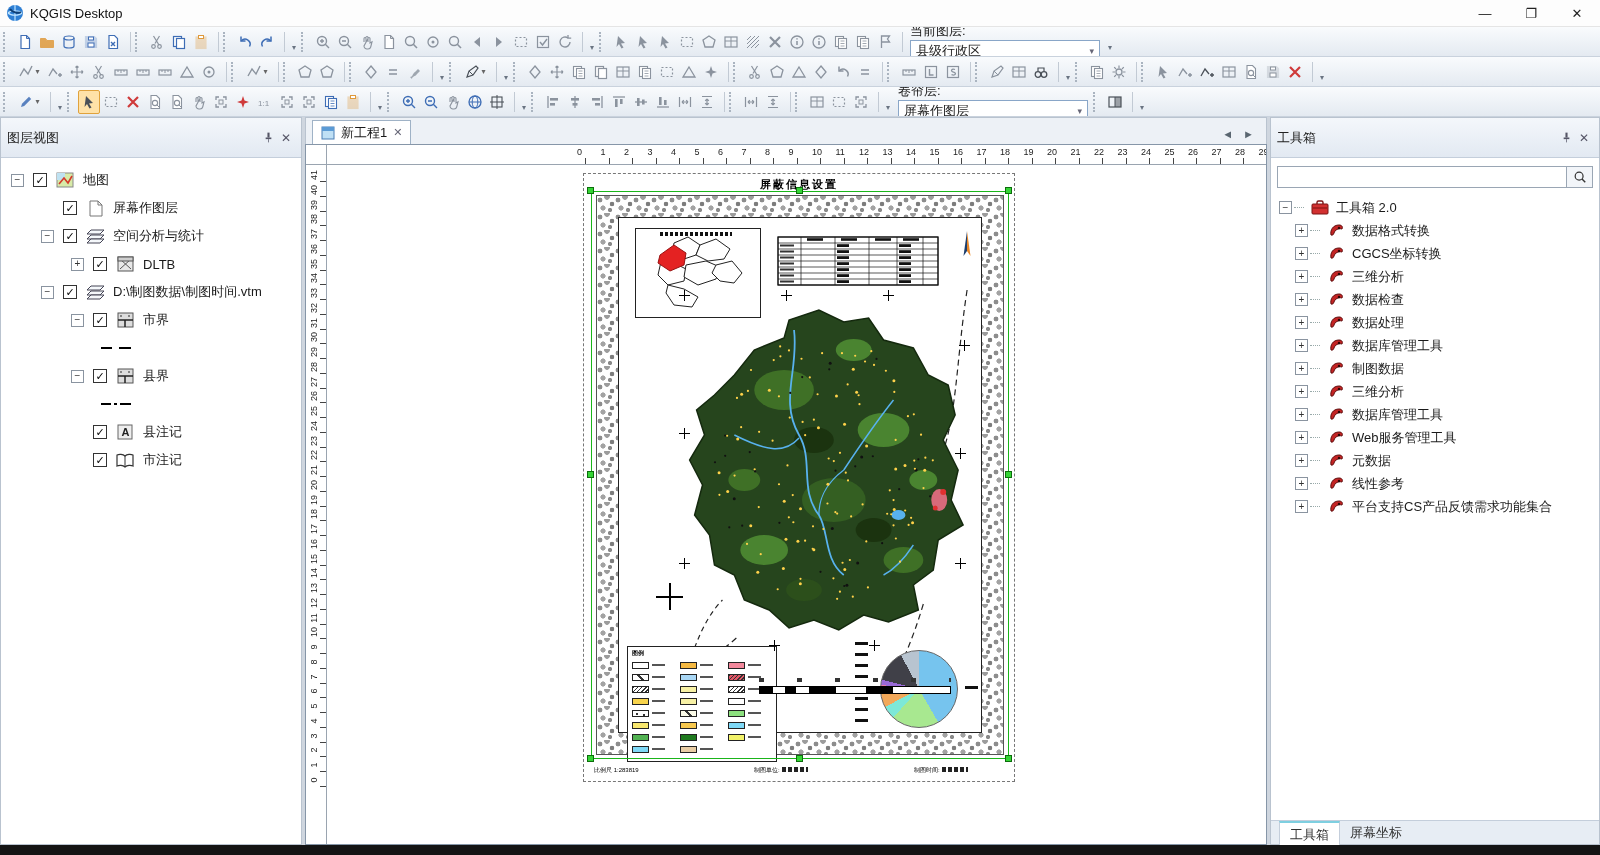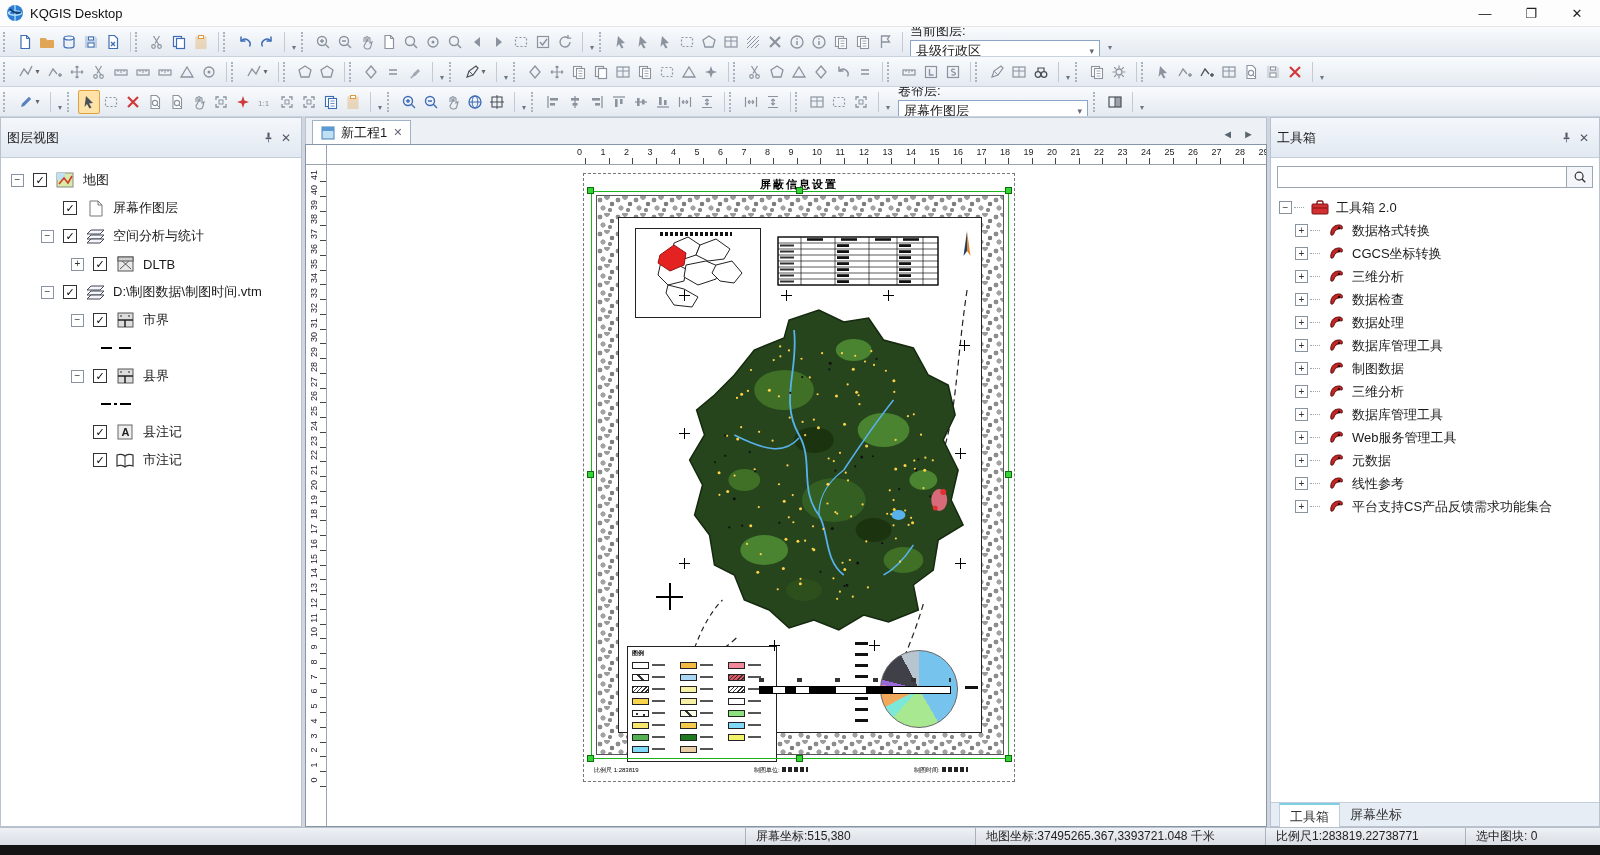--- a/index.html
+++ b/index.html
@@ -1936,21 +1936,14 @@
             </div>
           </div>
       </div>
       <div id="right-tabs">
           <div class="rtab active">工具箱</div>
           <div class="rtab">屏幕坐标</div>
         </div>
     </div>
   </div>
 
-  <div id="statusbar">
-    <div id="seg-fill"></div>
-    <div class="sseg" style="width:230px">屏幕坐标:515,380</div>
-    <div class="sseg" style="width:290px">地图坐标:37495265.367,3393721.048 千米</div>
-    <div class="sseg" style="width:200px">比例尺1:283819.22738771</div>
-    <div class="sseg" style="flex:0 0 135px">选中图块: 0</div>
-  </div>
   <div id="taskstrip"></div>
 </div>
 
 </body></html>

